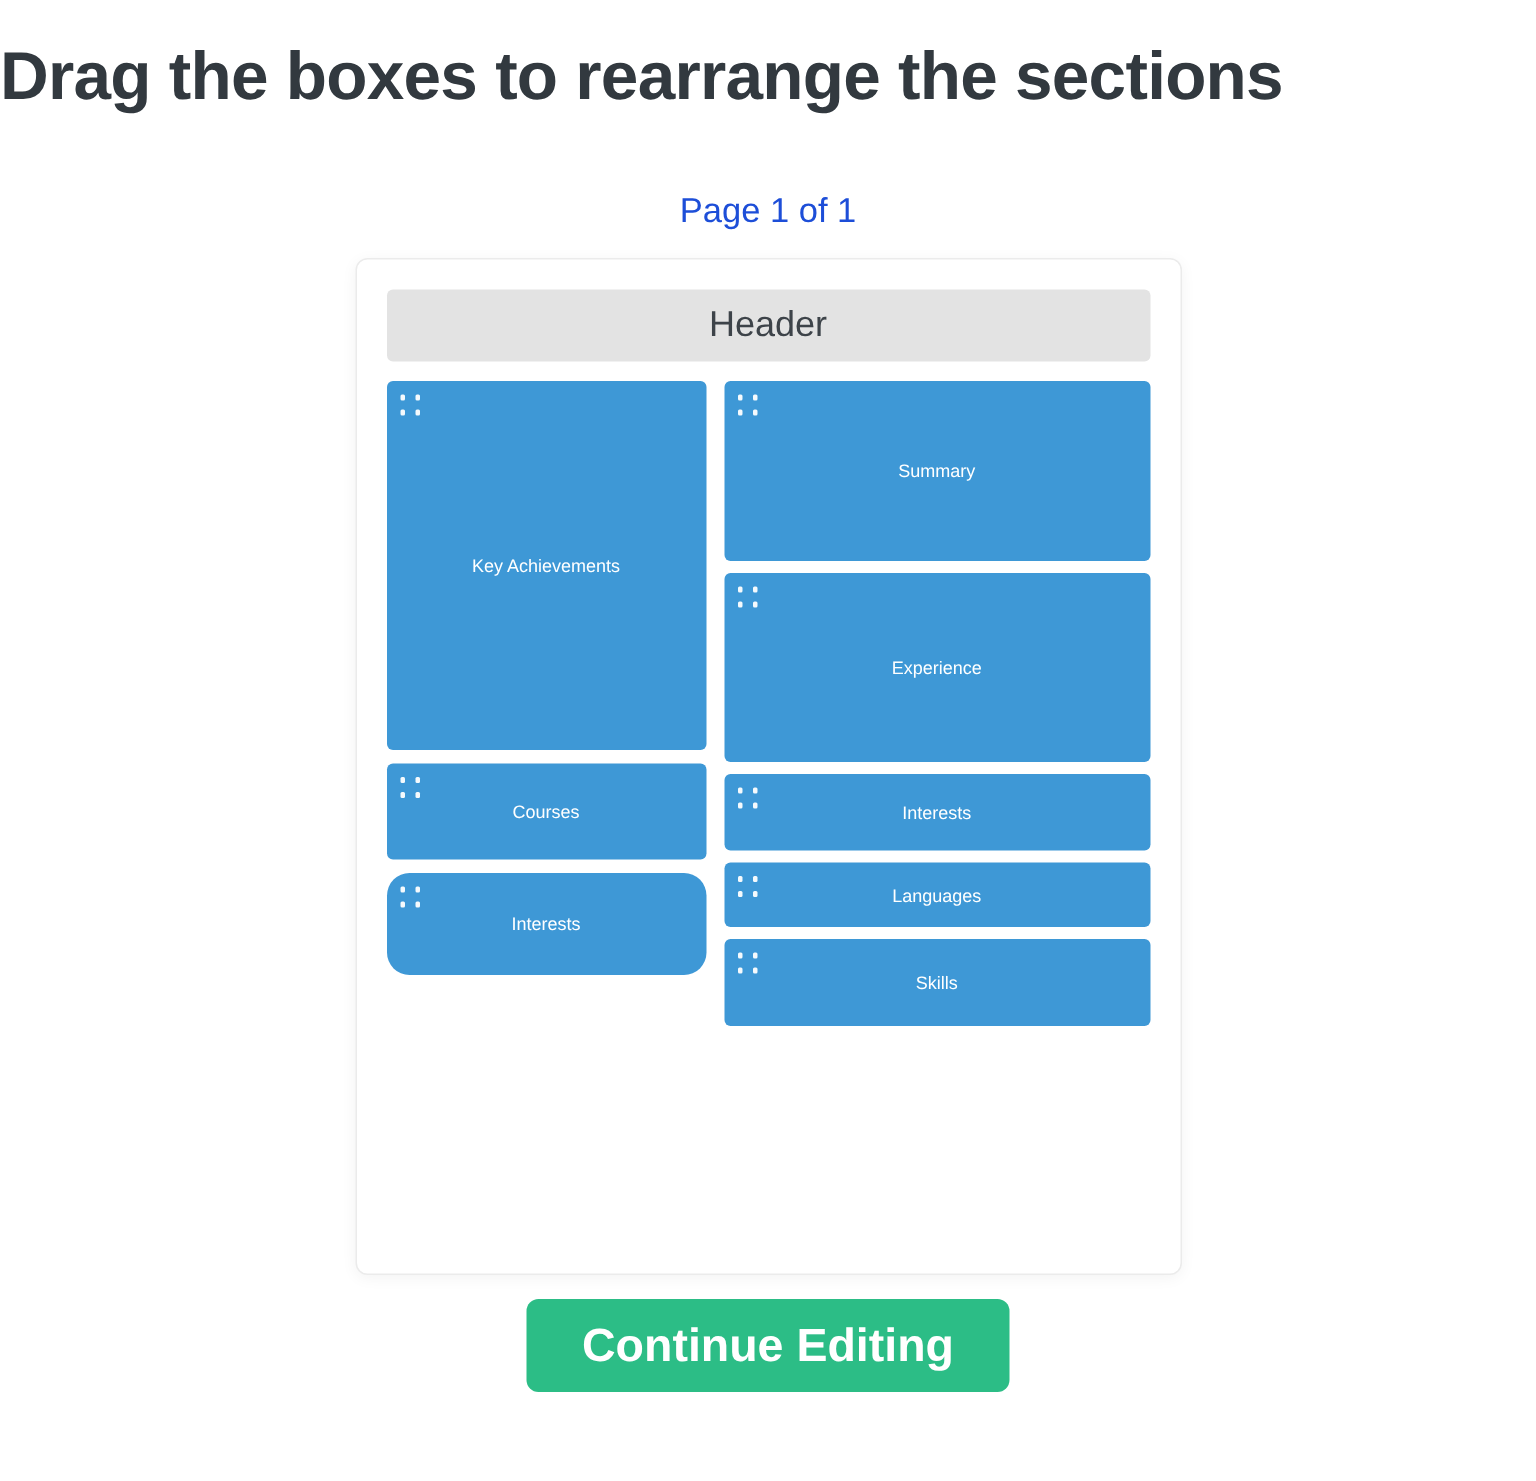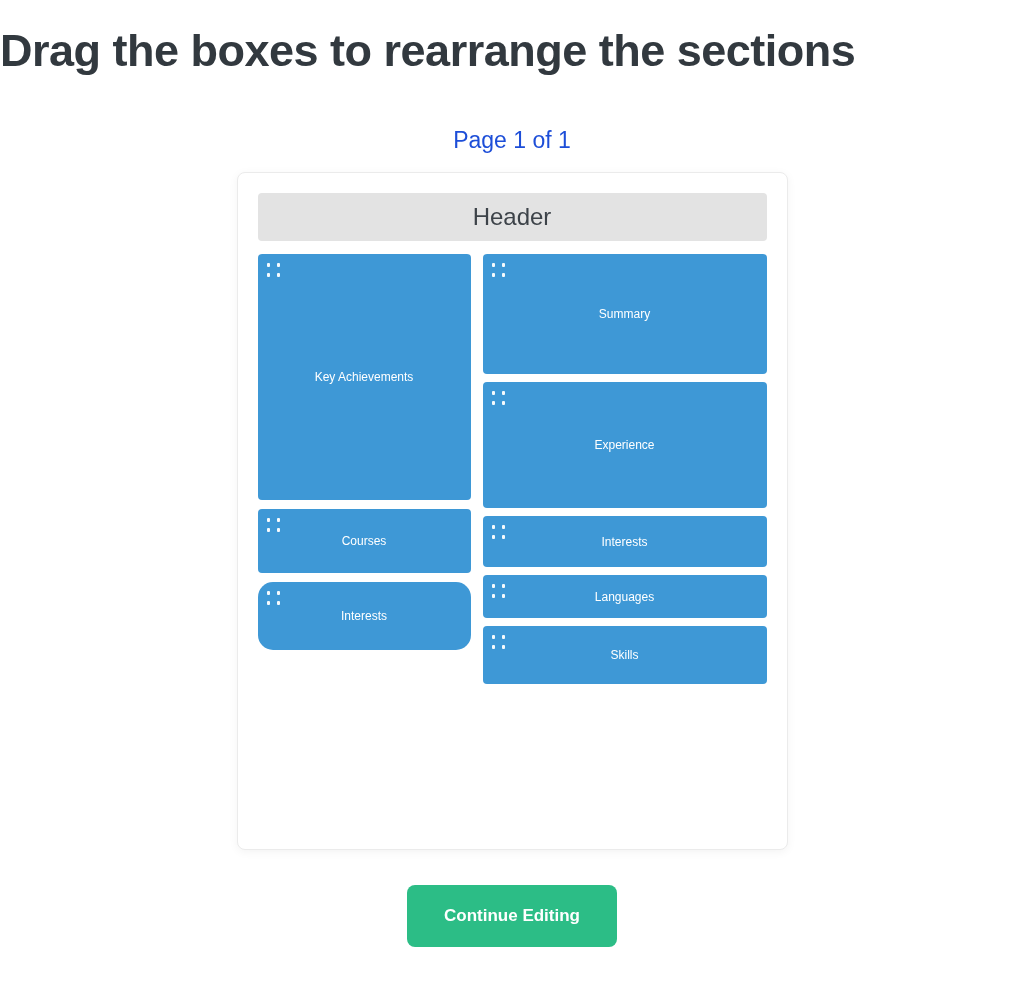--- a/index.html
+++ b/index.html
@@ -90,26 +90,26 @@
     width: 3.5px;
     height: 3.5px;
     background: rgba(255,255,255,0.95);
     border-radius: 1px;
     box-shadow: 10px 0 0 rgba(255,255,255,0.95),
                 0 10px 0 rgba(255,255,255,0.95),
                 10px 10px 0 rgba(255,255,255,0.95);
   }
   .continue-btn {
     display: block;
-    margin: 35px auto 0;
+    margin: 16px auto 0;
     height: 62px;
     padding: 0 37px;
     background: var(--continue-button-green);
     color: #ffffff;
-    font-size: 17px;
+    font-size: 31px;
     font-weight: 700;
     font-family: inherit;
     border: none;
     border-radius: 8px;
     cursor: pointer;
   }
 </style>
 </head>
 <body>
 

